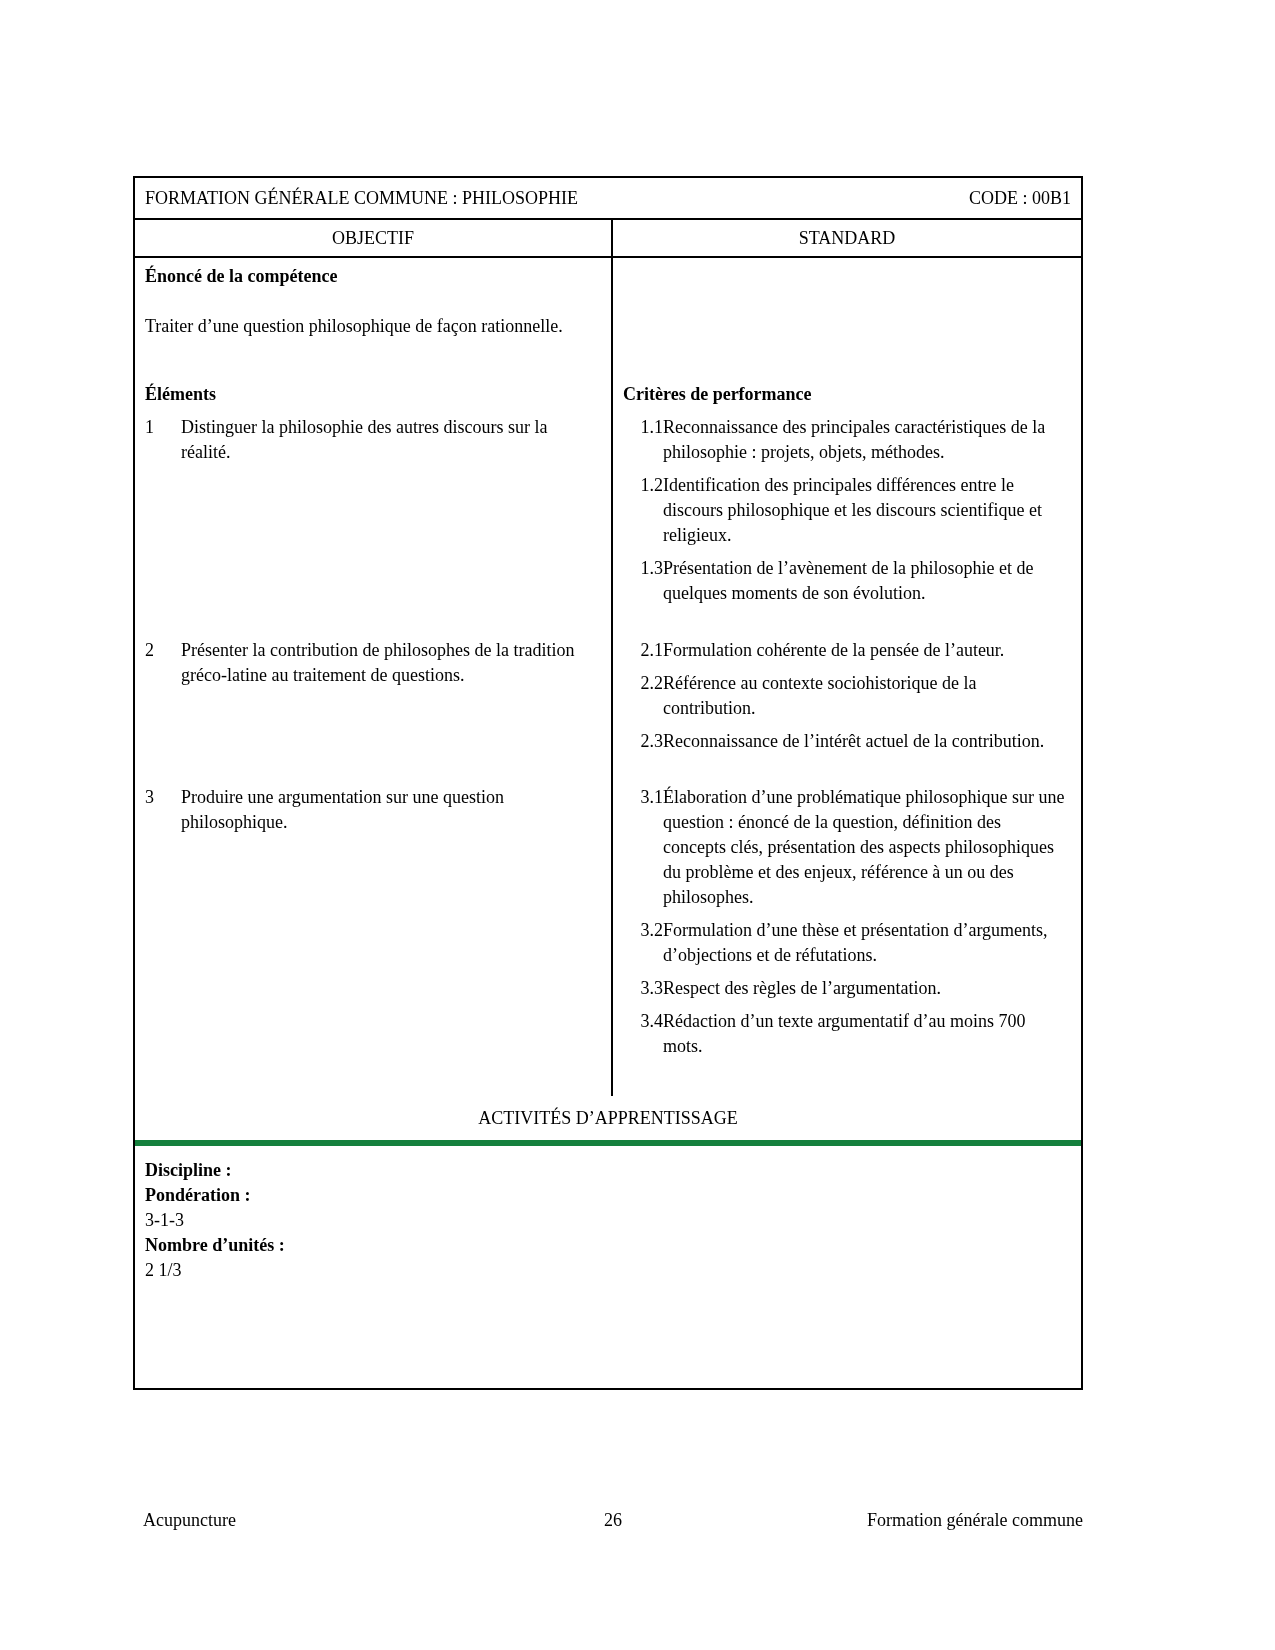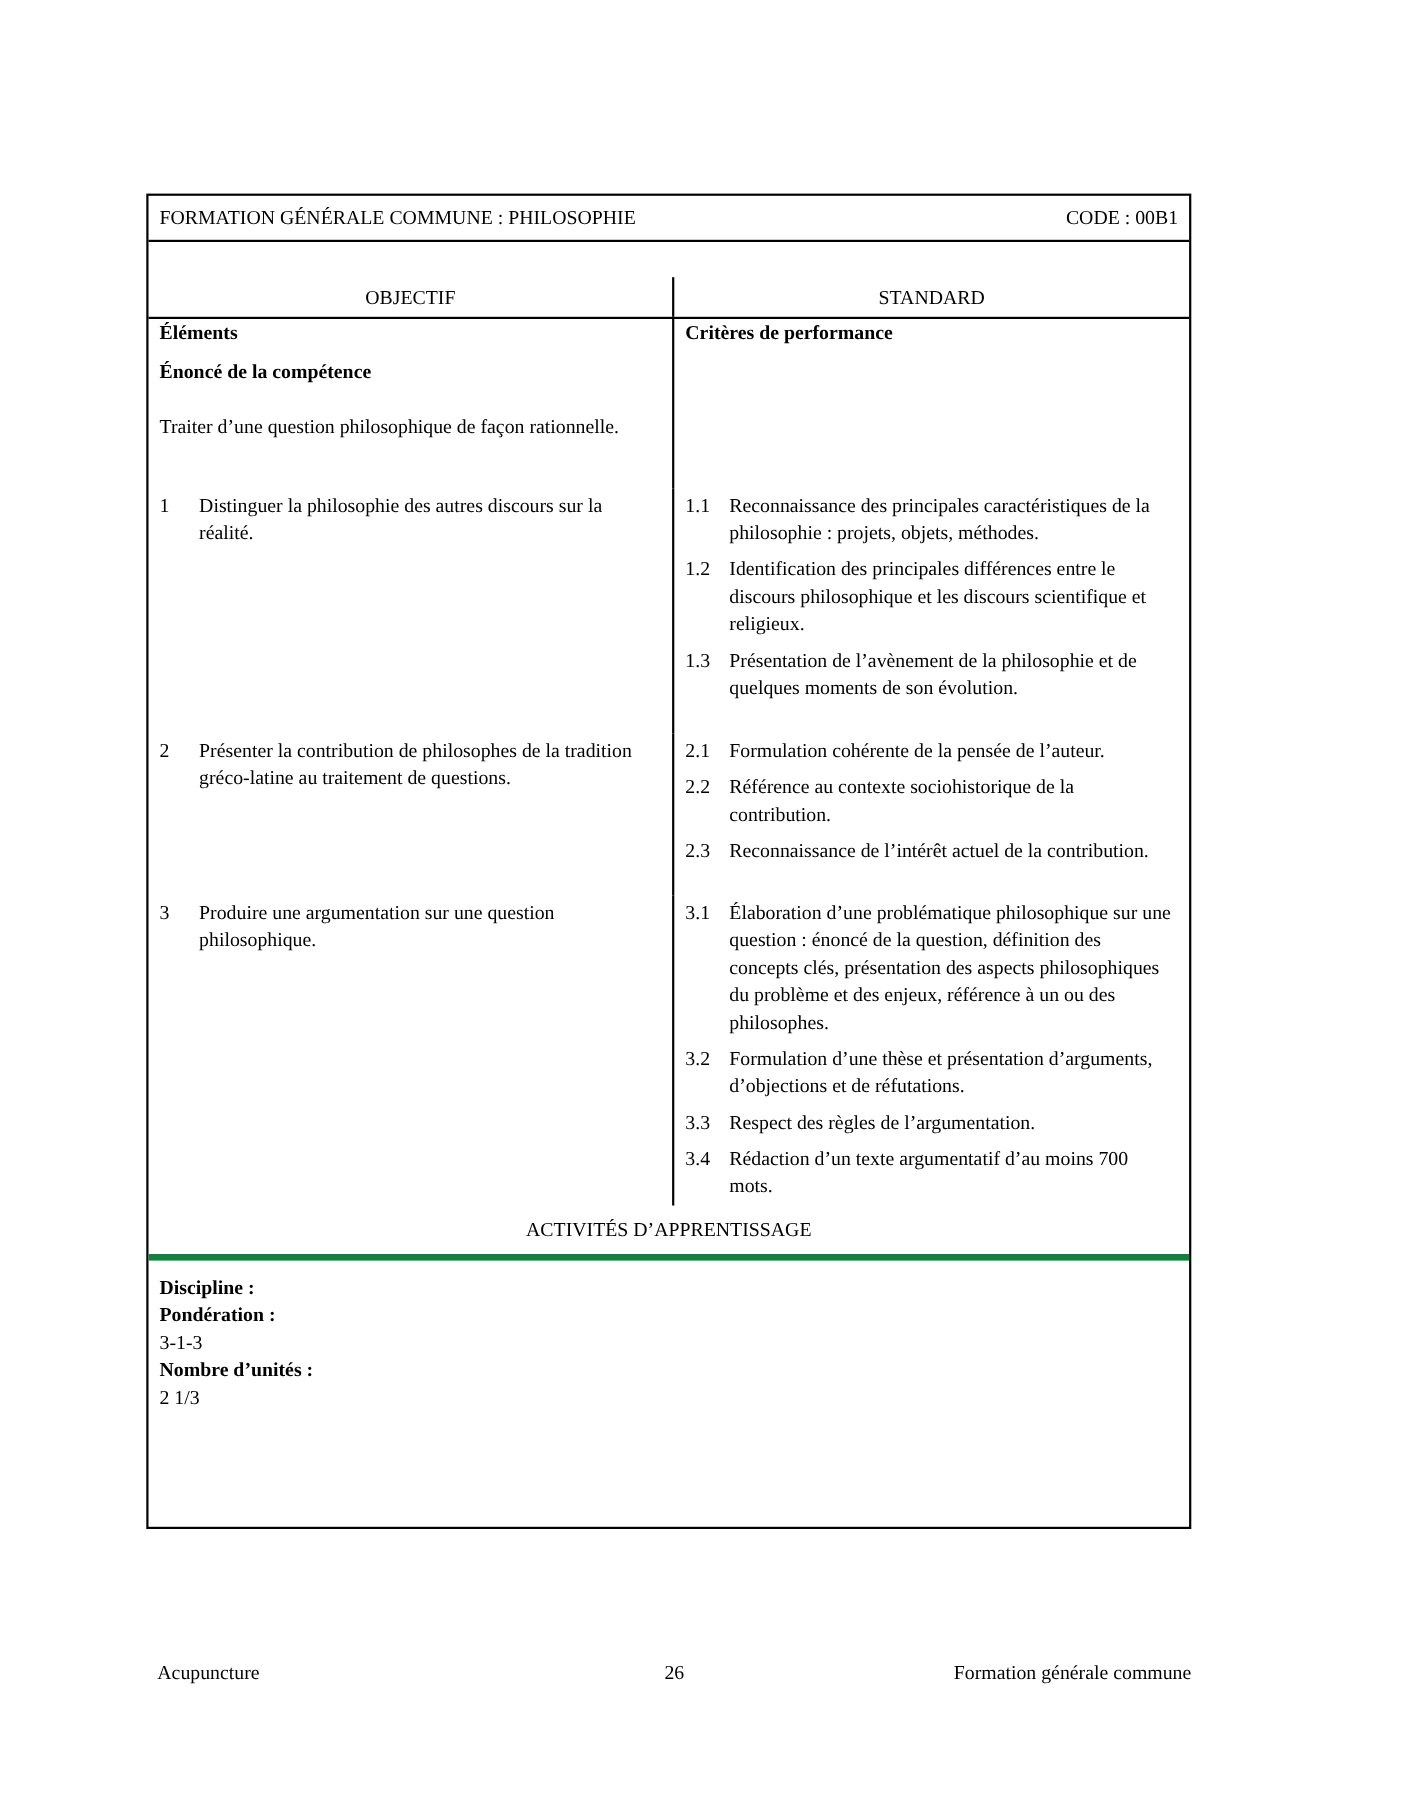--- a/index.html
+++ b/index.html
@@ -36,21 +36,20 @@
     height: 42px;
     border-bottom: 2px solid #000;
     padding: 0 10px;
     flex-shrink: 0;
   }
   .colhead-row {
     display: flex;
     height: 38px;
     border-bottom: 2px solid #000;
     flex-shrink: 0;
-    margin-top: 32px;
   }
   .colhead-row > div {
     display: flex;
     align-items: center;
     justify-content: center;
   }
   .colhead-left { width: 478px; border-right: 2px solid #000; }
   .colhead-right { flex: 1; }
   .main {
     flex: 1;
@@ -75,21 +74,21 @@
   .row-sechead .lcell, .row-sechead .rcell { font-weight: bold; }
   .group { }
   .group .lcell, .group .rcell { padding-top: 3px; }
   .group-1 { min-height: 223px; }
   .group-2 { min-height: 147px; }
   .group-3 { flex: 1; }
   .element-item { display: flex; }
   .element-num { width: 36px; flex-shrink: 0; }
   .element-text { flex: 1; }
   .criteria-item { display: flex; margin-bottom: 8px; }
-  .criteria-num { width: 40px; flex-shrink: 0; }
+  .criteria-num { width: 40px; flex-shrink: 0; text-align: right; }
   .criteria-text { flex: 1; }
   .activities-head {
     height: 50px;
     border-bottom: 6px solid #15803d;
     display: flex;
     align-items: center;
     justify-content: center;
     flex-shrink: 0;
   }
   .activities-body {
@@ -124,31 +123,31 @@
       <span>CODE : 00B1</span>
     </div>
 
     <div class="colhead-row">
       <div class="colhead-left">OBJECTIF</div>
       <div class="colhead-right">STANDARD</div>
     </div>
 
     <div class="main">
 
+      <div class="mrow row-enonce">
+        <div class="lcell">
+          <div class="enonce-title">Énoncé de la compétence</div>
+          <div class="enonce-text">Traiter d’une question philosophique de façon rationnelle.</div>
+        </div>
+        <div class="rcell"></div>
+      </div>
+
       <div class="mrow row-sechead">
         <div class="lcell">Éléments</div>
         <div class="rcell">Critères de performance</div>
-      </div>
-
-      <div class="mrow row-enonce">
-        <div class="lcell">
-          <div class="enonce-title">Énoncé de la compétence</div>
-          <div class="enonce-text">Traiter d’une question philosophique de façon rationnelle.</div>
-        </div>
-        <div class="rcell"></div>
       </div>
 
       <div class="mrow group group-1">
         <div class="lcell">
           <div class="element-item">
             <span class="element-num">1</span>
             <span class="element-text">Distinguer la philosophie des autres discours sur la réalité.</span>
           </div>
         </div>
         <div class="rcell">

